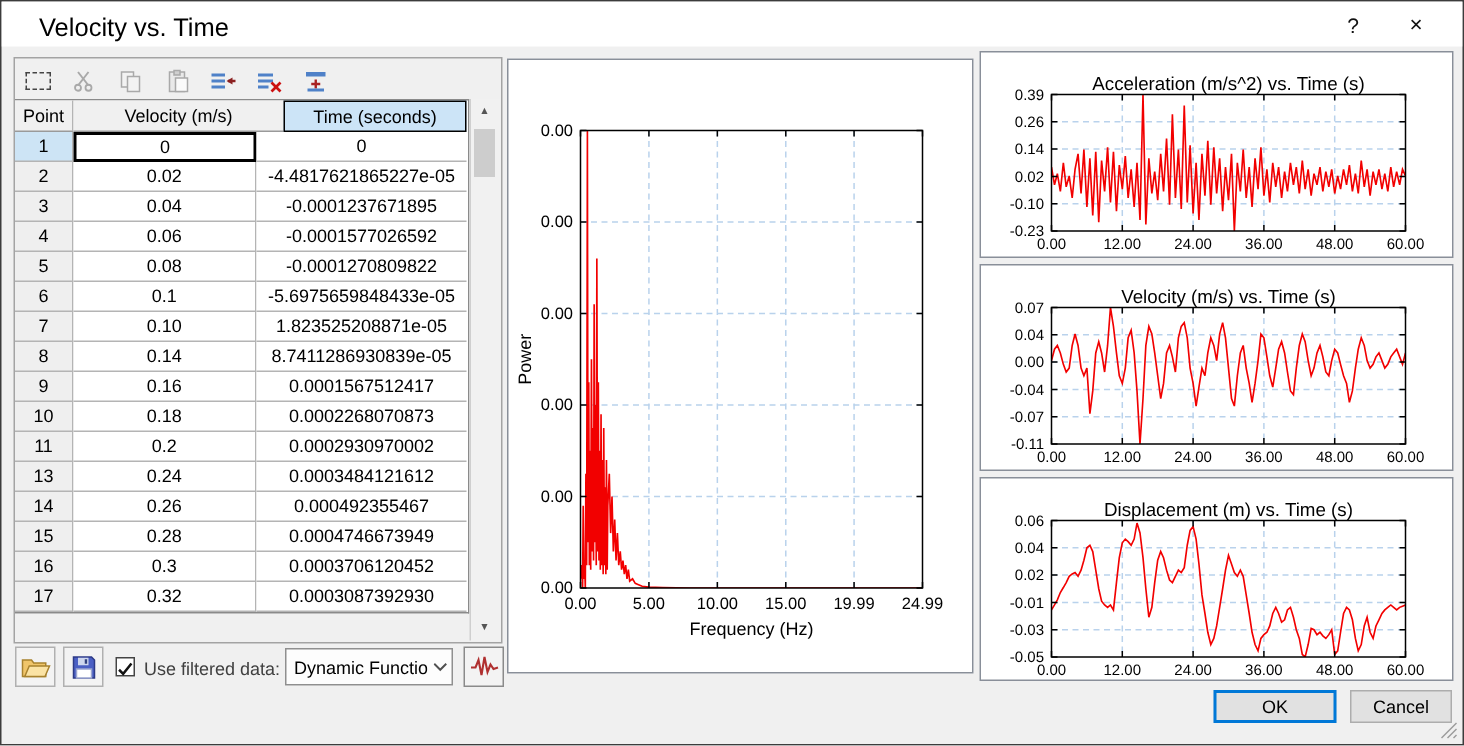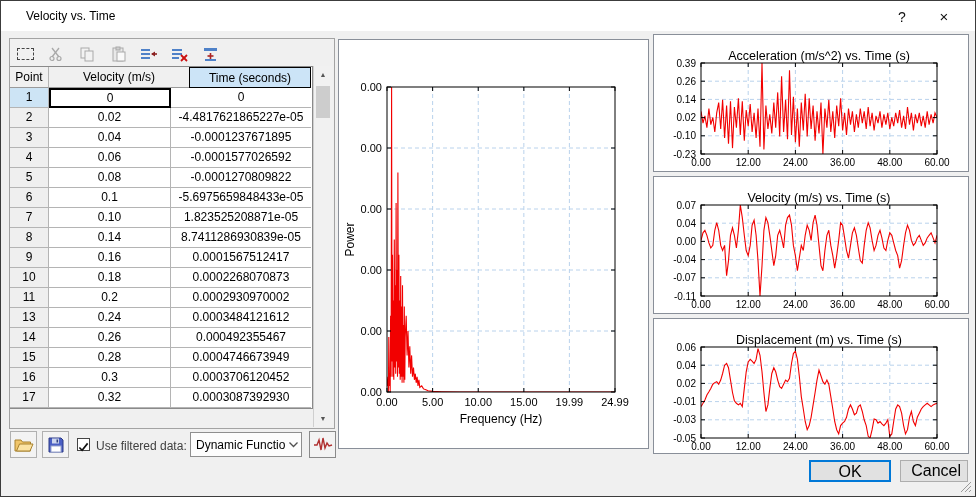--- a/index.html
+++ b/index.html
@@ -1,18 +1,18 @@
 <!DOCTYPE html>
 <html><head>
 <meta charset="utf-8">
 <style>
   html,body{margin:0;padding:0;background:#d8d8d8;font-family:"Liberation Sans",sans-serif;}
   .window{position:relative;width:976px;height:497px;background:#f0f0f0;border:1px solid #3c3c3c;box-sizing:border-box;overflow:hidden;}
   .titlebar{position:absolute;left:0;top:0;right:0;height:30px;background:#ffffff;}
-  .title{position:absolute;left:25px;top:8px;font-size:12px;color:#000;}
+  .title{position:absolute;left:25px;top:8px;font-size:17px;color:#000;}
   .winbtn{position:absolute;top:4px;width:22px;height:22px;text-align:center;line-height:22px;font-size:14px;color:#111;cursor:default;background:transparent;border:none;}
   .helpbtn{right:62px;}
   .closebtn{right:20px;font-size:15px;}
 
   
   .tablepanel{position:absolute;left:8px;top:37px;width:326px;height:391px;background:#f0f0f0;border:1px solid #a3a3a3;box-sizing:border-box;}
   .ttoolbar{position:absolute;left:4px;top:4px;height:22px;display:flex;gap:9px;align-items:center;}
   .tbtn{width:22px;height:20px;display:flex;align-items:center;justify-content:center;background:transparent;border:none;padding:0;}
   .grid{position:absolute;left:0px;top:27px;width:303px;border:1px solid #8a8a8a;border-left:none;box-sizing:border-box;background:#fff;}
   .grow{display:flex;height:20px;box-sizing:border-box;}
@@ -41,23 +41,23 @@
   .combotext{flex:1;font-size:12px;color:#000;padding-left:5px;white-space:nowrap;overflow:hidden;}
   .comboarrow{width:16px;display:flex;align-items:center;justify-content:center;}
 
   
   .chartpanel{position:absolute;background:#ffffff;border:1px solid #898f99;box-sizing:border-box;}
   .centerpanel{left:337px;top:38px;width:311px;height:410px;}
   .rp1{left:652px;top:33px;width:316px;height:138px;}
   .rp2{left:652px;top:175px;width:316px;height:138px;}
   .rp3{left:652px;top:317px;width:316px;height:136px;}
 
-  .dlgbtn{position:absolute;height:22px;background:#e1e1e1;font-size:16px;color:#000;box-sizing:border-box;text-align:center;}
+  .dlgbtn{position:absolute;height:22px;background:#e1e1e1;font-size:12px;color:#000;box-sizing:border-box;text-align:center;}
   .okbtn{left:808px;top:459px;width:82px;border:2px solid #0078d7;}
-  .cancelbtn{left:899px;top:459px;width:68px;border:1px solid #adadad;text-align:right;}
+  .cancelbtn{left:899px;top:459px;width:68px;border:1px solid #adadad;}
   .grip{position:absolute;right:3px;bottom:3px;}
 </style>
 </head>
 <body>
 
 <div class="window">
 
   <div class="titlebar">
     <span class="title">Velocity vs. Time</span>
     <button class="winbtn helpbtn">?</button>

